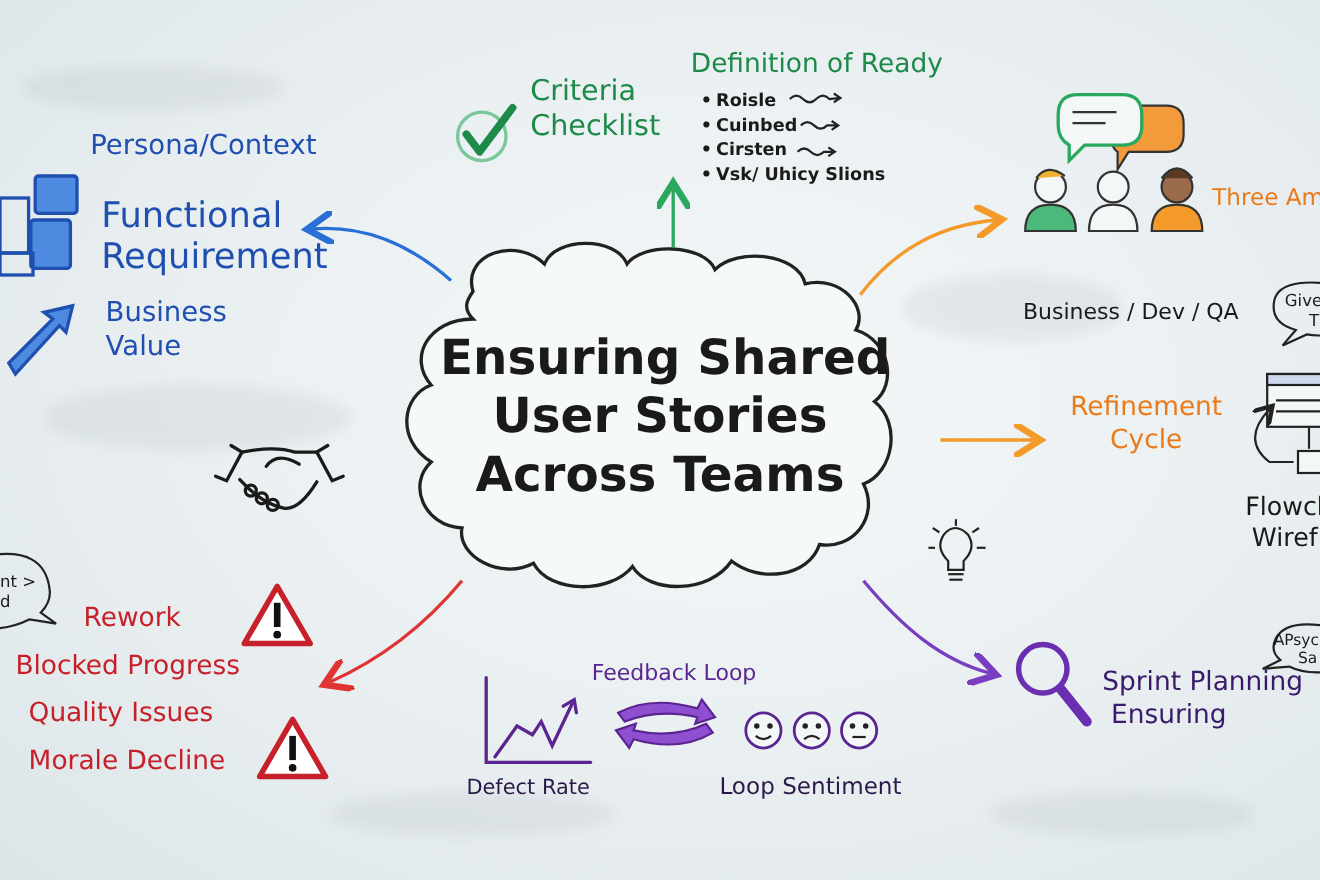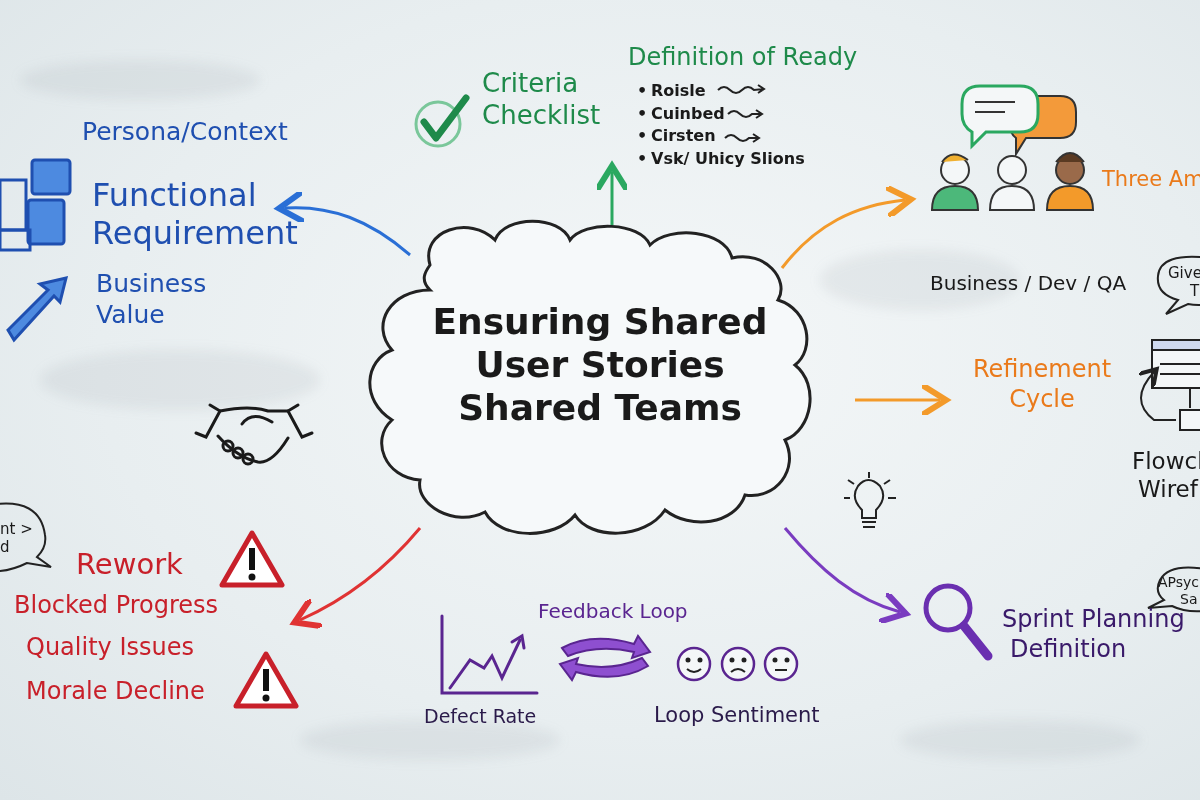--- a/index.html
+++ b/index.html
@@ -164,24 +164,24 @@
   </g>
 
   <g stroke="#6a2fb0" stroke-width="5" fill="none" stroke-linecap="round">
     <circle cx="948" cy="608" r="22"></circle>
     <line x1="964" y1="626" x2="988" y2="656" stroke-width="9"></line>
   </g>
 
   <path d="M1210,570 q-40,-8 -50,10 q-6,12 4,20 l-16,8 l24,-2 q16,8 40,4" fill="none" stroke="#222" stroke-width="2"></path>
 </svg>
 
-<div class="txt dark" style="left:400px;top:300px;width:400px;text-align:center;font-size:36px;font-weight:bold;line-height:1.2;">
+<div class="txt dark" style="left:400px;top:300px;width:400px;text-align:center;font-size:44px;font-weight:bold;line-height:1.2;">
   <div>Ensuring Shared</div>
   <div>User Stories</div>
-  <div>Shared Teams</div>
+  <div>Across Teams</div>
 </div>
 
 <div class="txt blue" style="left:82px;top:118px;font-size:25px;">Persona/Context</div>
 <div class="txt blue" style="left:92px;top:176px;font-size:32px;line-height:1.2;">
   <div>Functional</div>
   <div>Requirement</div>
 </div>
 <div class="txt blue" style="left:96px;top:268px;font-size:25px;line-height:1.25;">
   <div>Business</div>
   <div>Value</div>
@@ -216,30 +216,30 @@
 <div class="txt dark" style="left:1132px;top:448px;font-size:23px;line-height:1.2;">
   <div>Flowch</div>
   <div style="padding-left:6px;">Wiref</div>
 </div>
 
 <div class="txt dark" style="left:0px;top:520px;font-size:15px;line-height:1.2;">
   <div>nt &gt;</div>
   <div>d</div>
 </div>
 
-<div class="txt red" style="left:76px;top:548px;font-size:29px;">Rework</div>
+<div class="txt red" style="left:76px;top:548px;font-size:24px;">Rework</div>
 <div class="txt red" style="left:14px;top:592px;font-size:24px;">Blocked Progress</div>
 <div class="txt red" style="left:26px;top:634px;font-size:24px;">Quality Issues</div>
 <div class="txt red" style="left:26px;top:678px;font-size:24px;">Morale Decline</div>
 
 <div class="txt purple" style="left:538px;top:600px;font-size:20px;">Feedback Loop</div>
 <div class="txt purple" style="left:424px;top:706px;font-size:19px;color:#2a1a4a;">Defect Rate</div>
 <div class="txt purple" style="left:654px;top:704px;font-size:21px;color:#2a1a4a;">Loop Sentiment</div>
 
 <div class="txt dark" style="left:1158px;top:574px;font-size:14px;line-height:1.2;">
   <div>APsyc</div>
   <div style="padding-left:22px;">Sa</div>
 </div>
 
 <div class="txt purple" style="left:1002px;top:604px;font-size:24px;line-height:1.25;color:#3a1a6a;">
   <div>Sprint Planning</div>
-  <div style="padding-left:8px;">Definition</div>
+  <div style="padding-left:8px;">Ensuring</div>
 </div>
 
 </body></html>

